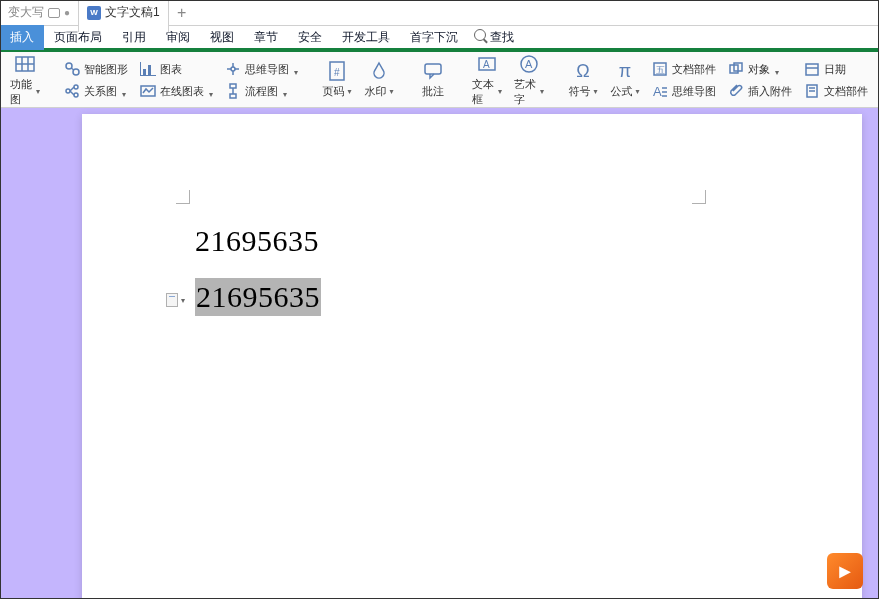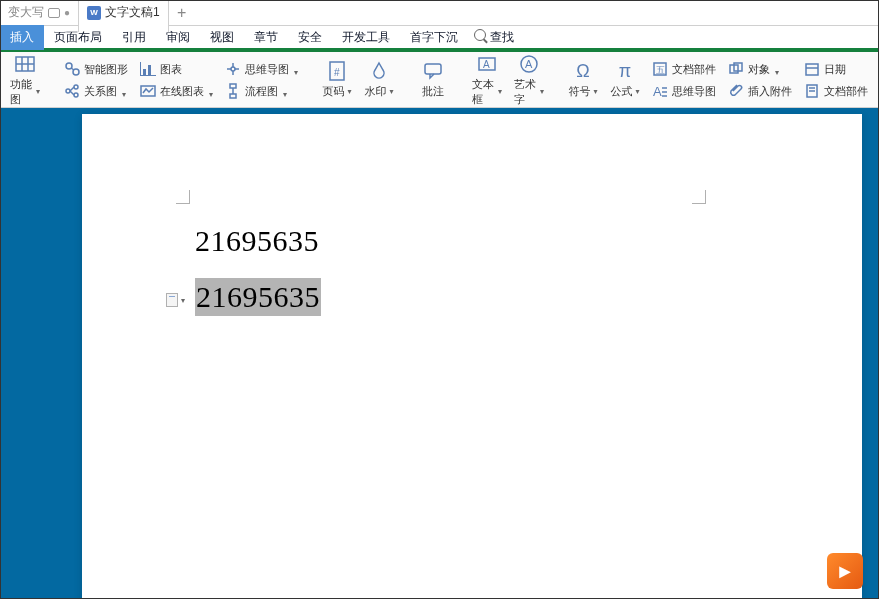--- a/index.html
+++ b/index.html
@@ -98,21 +98,21 @@
     .rbtn-big .lbl { font-size:11px; color:#333; display:flex; align-items:center; gap:2px;}
     .rcol { display:flex; flex-direction:column; justify-content:center; gap:4px; padding:0 4px;}
     .rbtn-sm { display:flex; align-items:flex-end; gap:4px; font-size:11px; color:#333; cursor:pointer; padding:1px 2px; white-space:nowrap;}
     .rbtn-sm .ico { width:16px; height:16px; display:flex; align-items:center; justify-content:center;}
     .dd { font-size:8px; color:#666; margin-left:1px;}
     .icon-chart { width:16px; height:14px; border-left:1.5px solid #5a7fb5; border-bottom:1.5px solid #5a7fb5; position:relative;}
     .icon-chart::before { content:''; position:absolute; left:2px; bottom:0; width:3px; height:6px; background:#5a7fb5;}
     .icon-chart::after { content:''; position:absolute; left:7px; bottom:0; width:3px; height:10px; background:#5a7fb5;}
     
     .workspace {
-      background: #0369a1;
+      background: #c4b5fd;
       height: 491px;
       position: relative;
       overflow: hidden;
     }
     .page {
       position: absolute;
       left: 82px;
       top: 6px;
       width: 780px;
       height: 600px;

